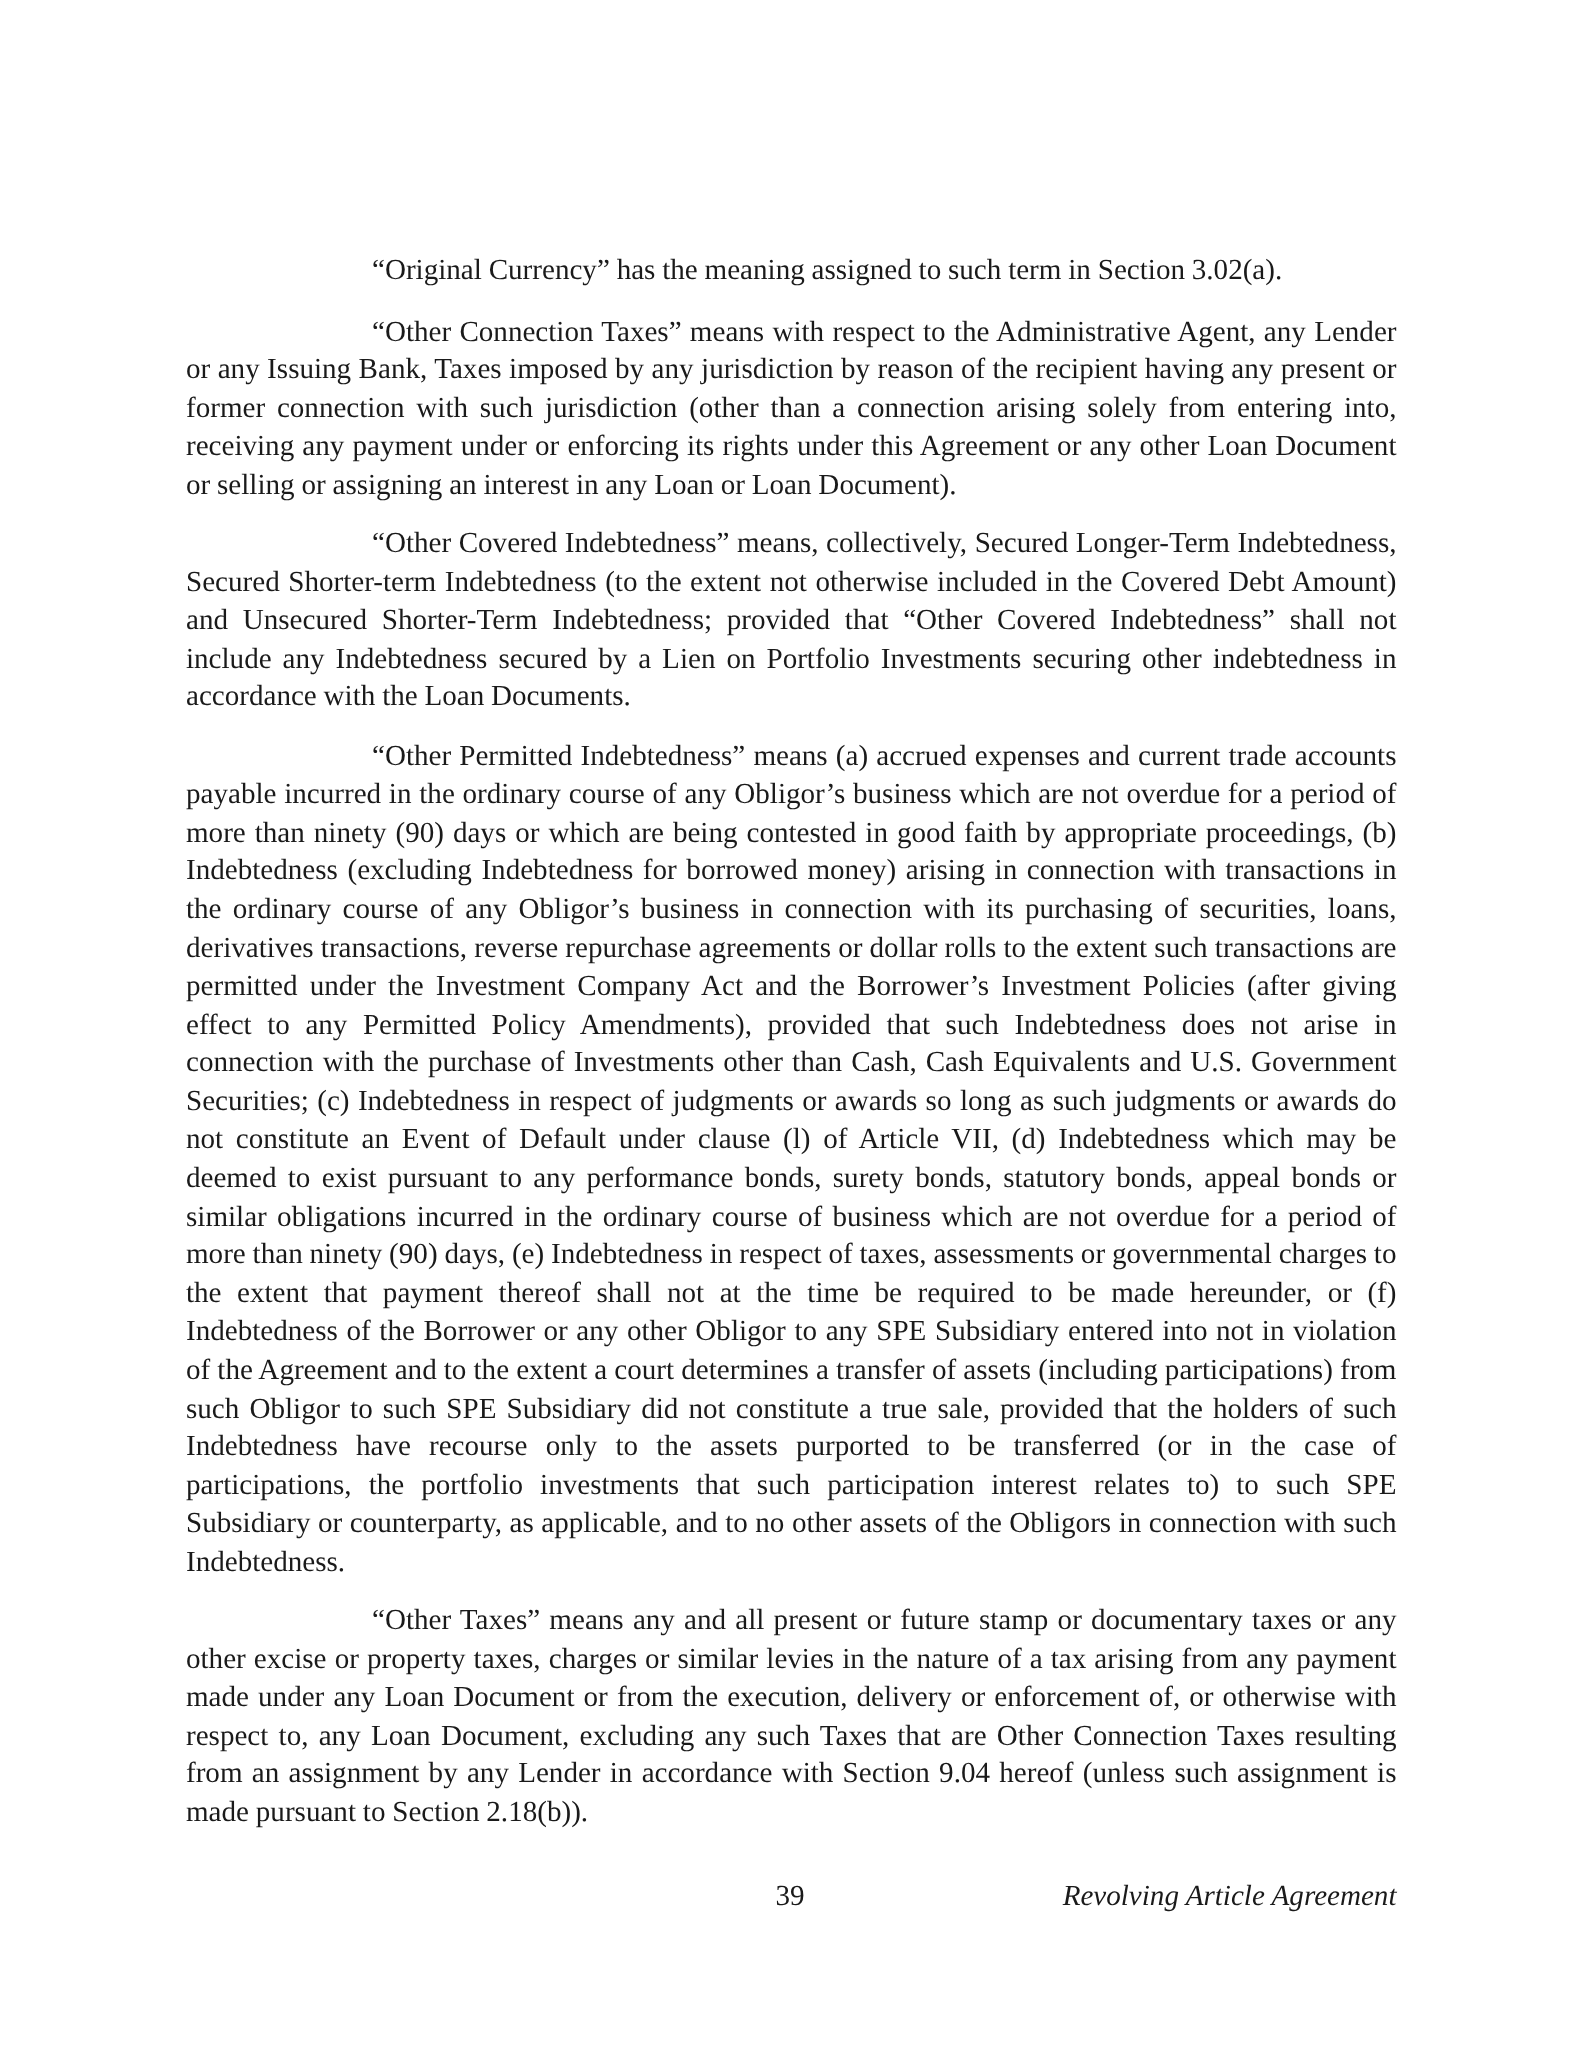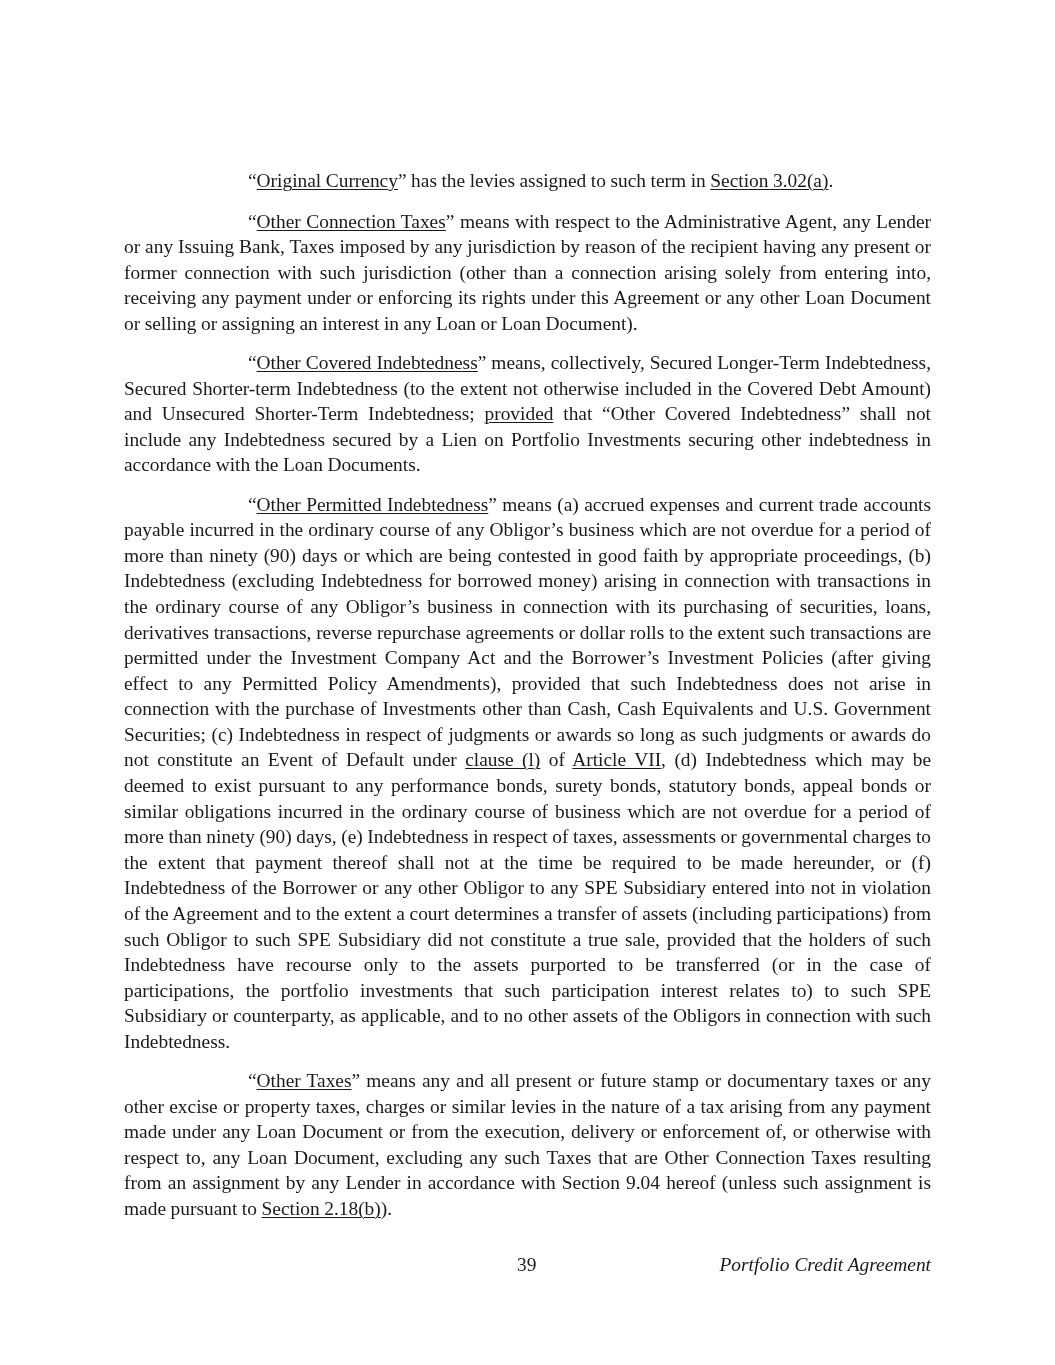--- a/index.html
+++ b/index.html
@@ -26,21 +26,20 @@
       line-height: 25.6px;
       text-align: justify;
       text-indent: 124px;
       margin: 0 0 13.5px 0;
       word-spacing: -0.3px;
     }
     .para:first-child {
       margin-bottom: 15px;
     }
     .u {
-      text-decoration: underline;
       text-underline-offset: 2px;
       text-decoration-thickness: 1px;
     }
     .footer {
       position: absolute;
       top: 1254px;
       left: 124px;
       width: 807px;
       height: 28px;
       font-size: 19.4px;
@@ -55,23 +54,23 @@
       position: absolute;
       right: 0;
       top: 0;
       font-style: italic;
     }
   </style>
 </head>
 <body>
 
 <div class="page">
-  <p class="para"><span>“</span><span class="u">Original Currency</span><span>” has the levies assigned to such term in </span><span class="u">Section 3.02(a)</span><span>.</span></p>
+  <p class="para"><span>“</span><span class="u">Original Currency</span><span>” has the meaning assigned to such term in </span><span class="u">Section 3.02(a)</span><span>.</span></p>
   <p class="para"><span>“</span><span class="u">Other Connection Taxes</span><span>” means with respect to the Administrative Agent, any Lender or any Issuing Bank, Taxes imposed by any jurisdiction by reason of the recipient having any present or former connection with such jurisdiction (other than a connection arising solely from entering into, receiving any payment under or enforcing its rights under this Agreement or any other Loan Document or selling or assigning an interest in any Loan or Loan Document).</span></p>
   <p class="para"><span>“</span><span class="u">Other Covered Indebtedness</span><span>” means, collectively, Secured Longer-Term Indebtedness, Secured Shorter-term Indebtedness (to the extent not otherwise included in the Covered Debt Amount) and Unsecured Shorter-Term Indebtedness; </span><span class="u">provided</span><span> that “Other Covered Indebtedness” shall not include any Indebtedness secured by a Lien on Portfolio Investments securing other indebtedness in accordance with the Loan Documents.</span></p>
   <p class="para"><span>“</span><span class="u">Other Permitted Indebtedness</span><span>” means (a)&nbsp;accrued expenses and current trade accounts payable incurred in the ordinary course of any Obligor’s business which are not overdue for a period of more than ninety (90) days or which are being contested in good faith by appropriate proceedings, (b) Indebtedness (excluding Indebtedness for borrowed money) arising in connection with transactions in the ordinary course of any Obligor’s business in connection with its purchasing of securities, loans, derivatives transactions, reverse repurchase agreements or dollar rolls to the extent such transactions are permitted under the Investment Company Act and the Borrower’s Investment Policies (after giving effect to any Permitted Policy Amendments), provided that such Indebtedness does not arise in connection with the purchase of Investments other than Cash, Cash Equivalents and U.S. Government Securities; (c) Indebtedness in respect of judgments or awards so long as such judgments or awards do not constitute an Event of Default under </span><span class="u">clause (l)</span><span> of </span><span class="u">Article VII</span><span>, (d) Indebtedness which may be deemed to exist pursuant to any performance bonds, surety bonds, statutory bonds, appeal bonds or similar obligations incurred in the ordinary course of business which are not overdue for a period of more than ninety (90) days, (e) Indebtedness in respect of taxes, assessments or governmental charges to the extent that payment thereof shall not at the time be required to be made hereunder, or (f) Indebtedness of the Borrower or any other Obligor to any SPE Subsidiary entered into not in violation of the Agreement and to the extent a court determines a transfer of assets (including participations) from such Obligor to such SPE Subsidiary did not constitute a true sale, provided that the holders of such Indebtedness have recourse only to the assets purported to be transferred (or in the case of participations, the portfolio investments that such participation interest relates to) to such SPE Subsidiary or counterparty, as applicable, and to no other assets of the Obligors in connection with such Indebtedness.</span></p>
   <p class="para"><span>“</span><span class="u">Other Taxes</span><span>” means any and all present or future stamp or documentary taxes or any other excise or property taxes, charges or similar levies in the nature of a tax arising from any payment made under any Loan Document or from the execution, delivery or enforcement of, or otherwise with respect to, any Loan Document, excluding any such Taxes that are Other Connection Taxes resulting from an assignment by any Lender in accordance with Section 9.04 hereof (unless such assignment is made pursuant to </span><span class="u">Section 2.18(b)</span><span>).</span></p>
 </div>
 
 <div class="footer">
   <span class="page-number">39</span>
-  <span class="doc-title">Portfolio Credit Agreement</span>
+  <span class="doc-title">Revolving Article Agreement</span>
 </div>
 
 </body></html>

